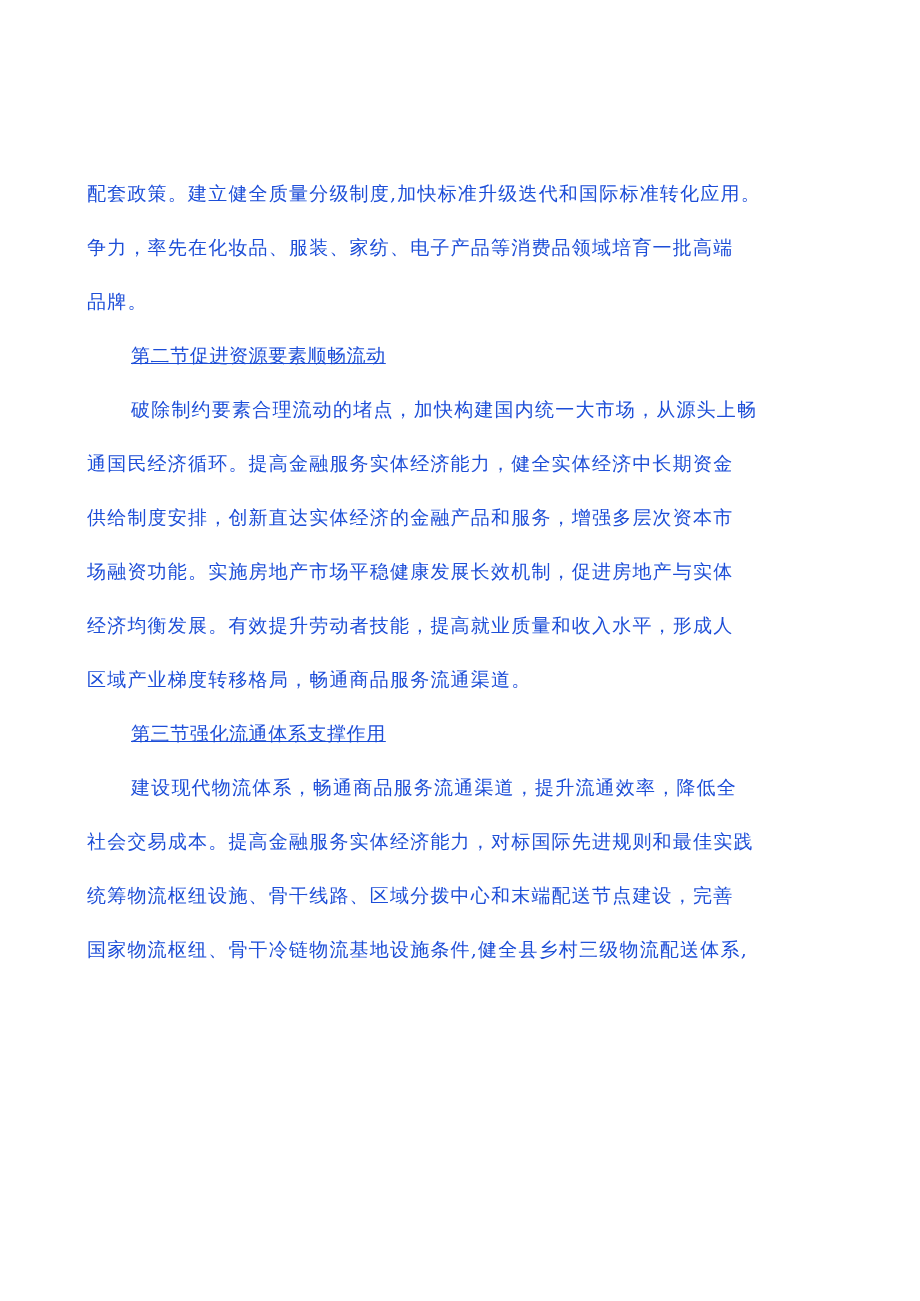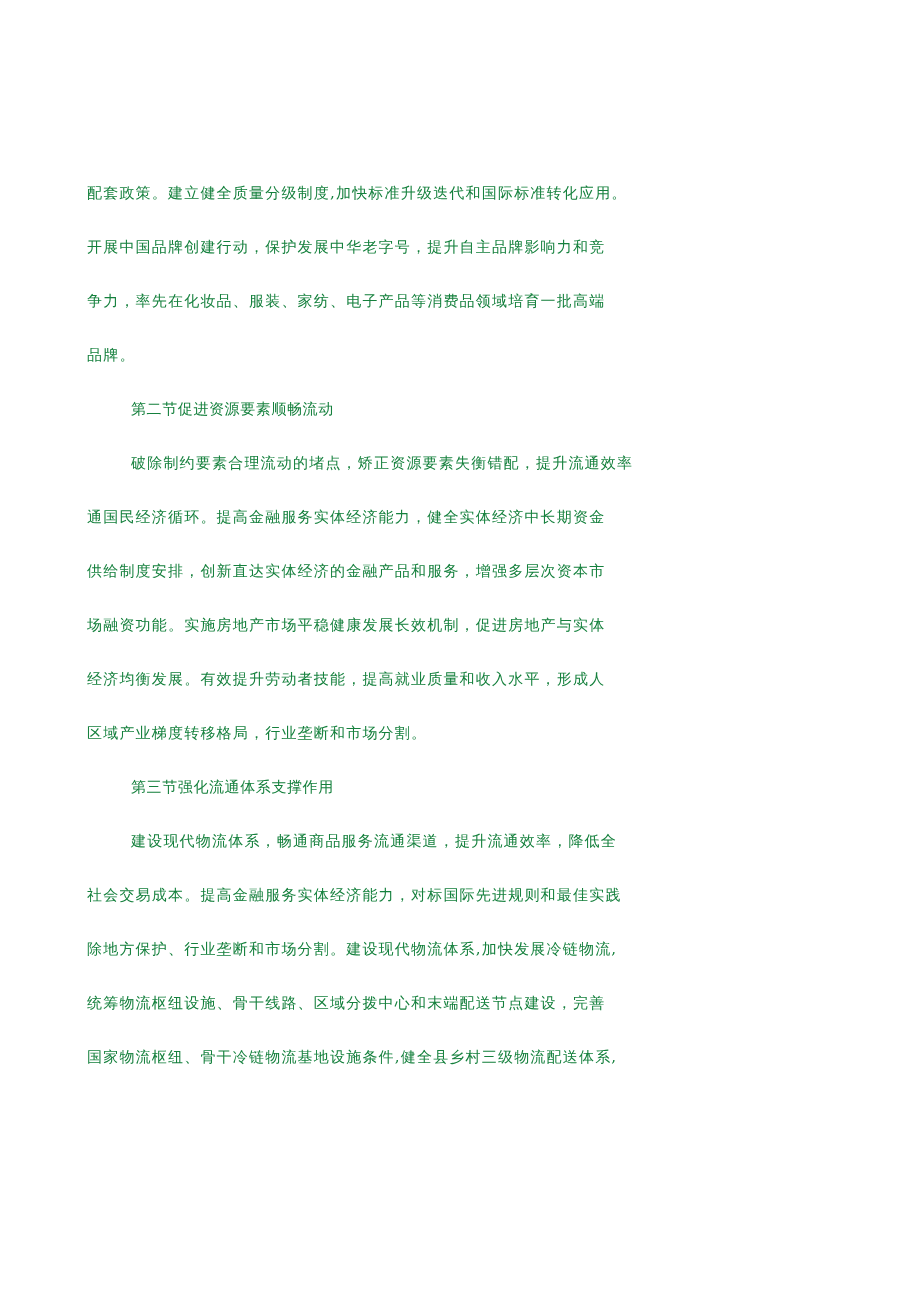--- a/index.html
+++ b/index.html
@@ -3,63 +3,62 @@
 <meta charset="utf-8">
 <style>
   html, body { margin: 0; padding: 0; background: #ffffff; }
   body { width: 920px; height: 1301px; position: relative; overflow: hidden; }
   .page {
     position: absolute;
     left: 87px;
     top: 166px;
     width: 752px;
     font-family: "DejaVu Serif", "Liberation Serif", serif;
-    font-size: 15px;
-    color: #15803d;
+    font-size: 19px;
+    color: #1d4ed8;
     line-height: 54px;
   }
   .para {
     margin: 0;
     text-align: justify;
     text-align-last: left;
     letter-spacing: 1.2px;
   }
   .heading {
     margin: 0;
     text-indent: 44px;
     letter-spacing: 0.6px;
+    text-decoration: underline;
   }
   .line { display: block; white-space: nowrap; }
 </style>
 </head>
 <body>
 
 <div class="page">
 
   <p class="para">
     <span class="line">配套政策。建立健全质量分级制度,加快标准升级迭代和国际标准转化应用。</span>
-    <span class="line">开展中国品牌创建行动，保护发展中华老字号，提升自主品牌影响力和竞</span>
     <span class="line">争力，率先在化妆品、服装、家纺、电子产品等消费品领域培育一批高端</span>
     <span class="line">品牌。</span>
   </p>
 
   <p class="heading">第二节促进资源要素顺畅流动</p>
 
   <p class="para">
-    <span class="line" style="padding-left:44px">破除制约要素合理流动的堵点，矫正资源要素失衡错配，提升流通效率</span>
+    <span class="line" style="padding-left:44px">破除制约要素合理流动的堵点，加快构建国内统一大市场，从源头上畅</span>
     <span class="line">通国民经济循环。提高金融服务实体经济能力，健全实体经济中长期资金</span>
     <span class="line">供给制度安排，创新直达实体经济的金融产品和服务，增强多层次资本市</span>
     <span class="line">场融资功能。实施房地产市场平稳健康发展长效机制，促进房地产与实体</span>
     <span class="line">经济均衡发展。有效提升劳动者技能，提高就业质量和收入水平，形成人</span>
-    <span class="line">区域产业梯度转移格局，行业垄断和市场分割。</span>
+    <span class="line">区域产业梯度转移格局，畅通商品服务流通渠道。</span>
   </p>
 
   <p class="heading">第三节强化流通体系支撑作用</p>
 
   <p class="para">
     <span class="line" style="padding-left:44px">建设现代物流体系，畅通商品服务流通渠道，提升流通效率，降低全</span>
     <span class="line">社会交易成本。提高金融服务实体经济能力，对标国际先进规则和最佳实践</span>
-    <span class="line">除地方保护、行业垄断和市场分割。建设现代物流体系,加快发展冷链物流,</span>
     <span class="line">统筹物流枢纽设施、骨干线路、区域分拨中心和末端配送节点建设，完善</span>
     <span class="line">国家物流枢纽、骨干冷链物流基地设施条件,健全县乡村三级物流配送体系,</span>
   </p>
 
 </div>
 
 </body></html>

